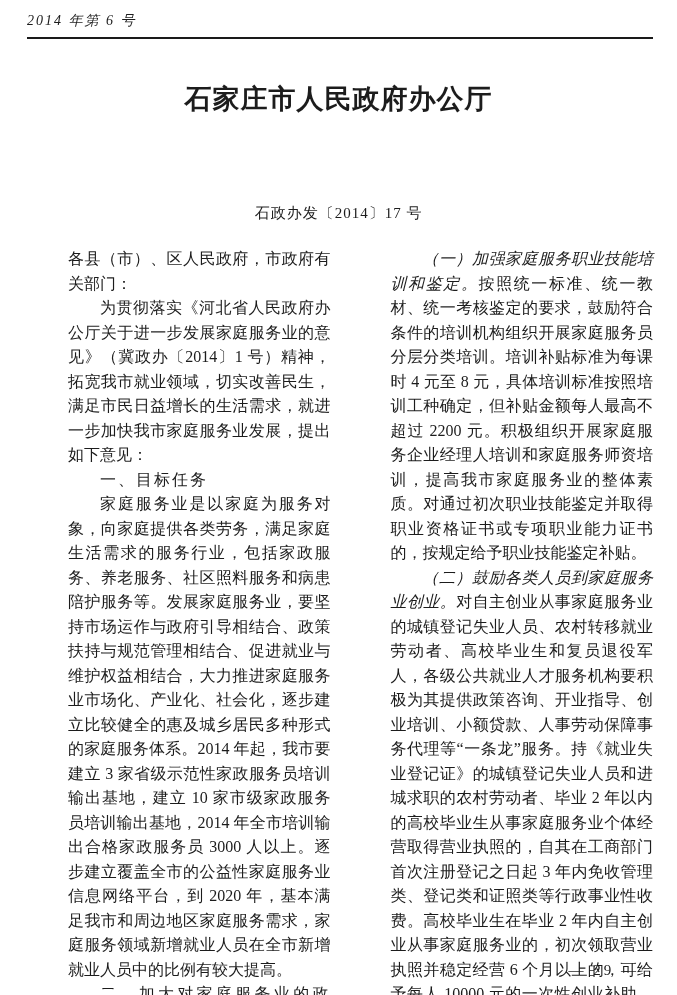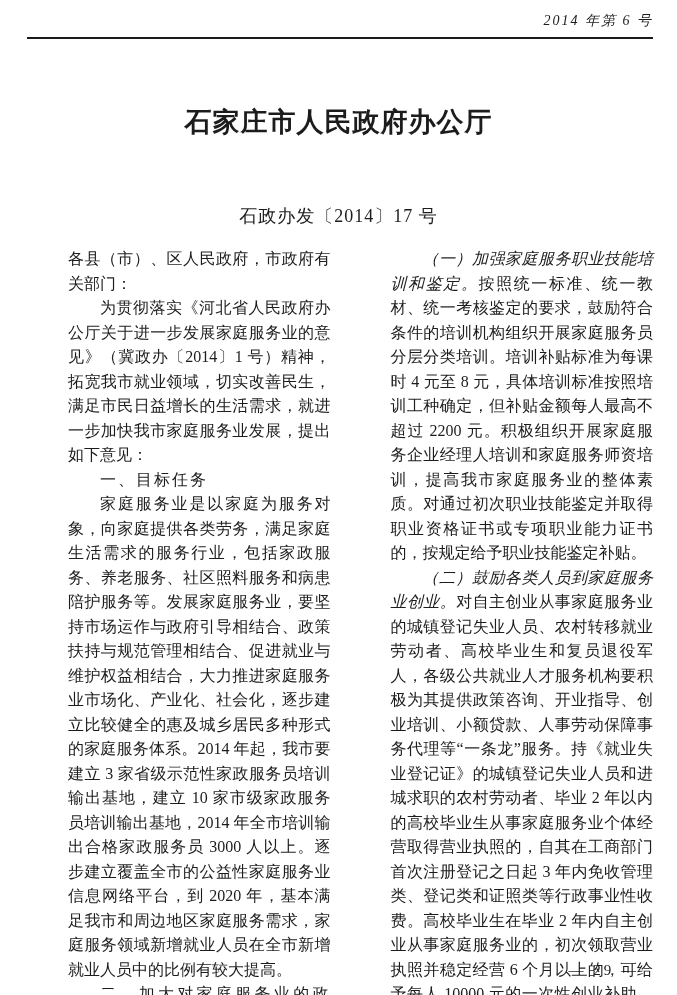--- a/index.html
+++ b/index.html
@@ -15,45 +15,45 @@
     color: #1c1c1c;
     font-family: "Liberation Serif", "DejaVu Serif", serif;
     overflow: hidden;
   }
   .page-header {
     position: absolute;
     top: 12px;
     left: 27px;
     right: 24px;
     display: flex;
-    justify-content: flex-end;
+    justify-content: space-between;
     align-items: flex-end;
     font-size: 14px;
     letter-spacing: 2px;
     padding-bottom: 7px;
     border-bottom: 2px solid #1a1a1a;
   }
   .doc-title {
     position: absolute;
-    top: 100px;
+    top: 77px;
     left: 0;
     right: 0;
     text-align: center;
     font-weight: bold;
     font-size: 27px;
     line-height: 45px;
     letter-spacing: 1px;
   }
   .doc-number {
     position: absolute;
     top: 204px;
     left: 0;
     right: 0;
     text-align: center;
-    font-size: 18px;
+    font-size: 15px;
     letter-spacing: 1px;
   }
   .body-columns {
     position: absolute;
     top: 247px;
     left: 27px;
     right: 24px;
     display: flex;
     gap: 19px;
   }

